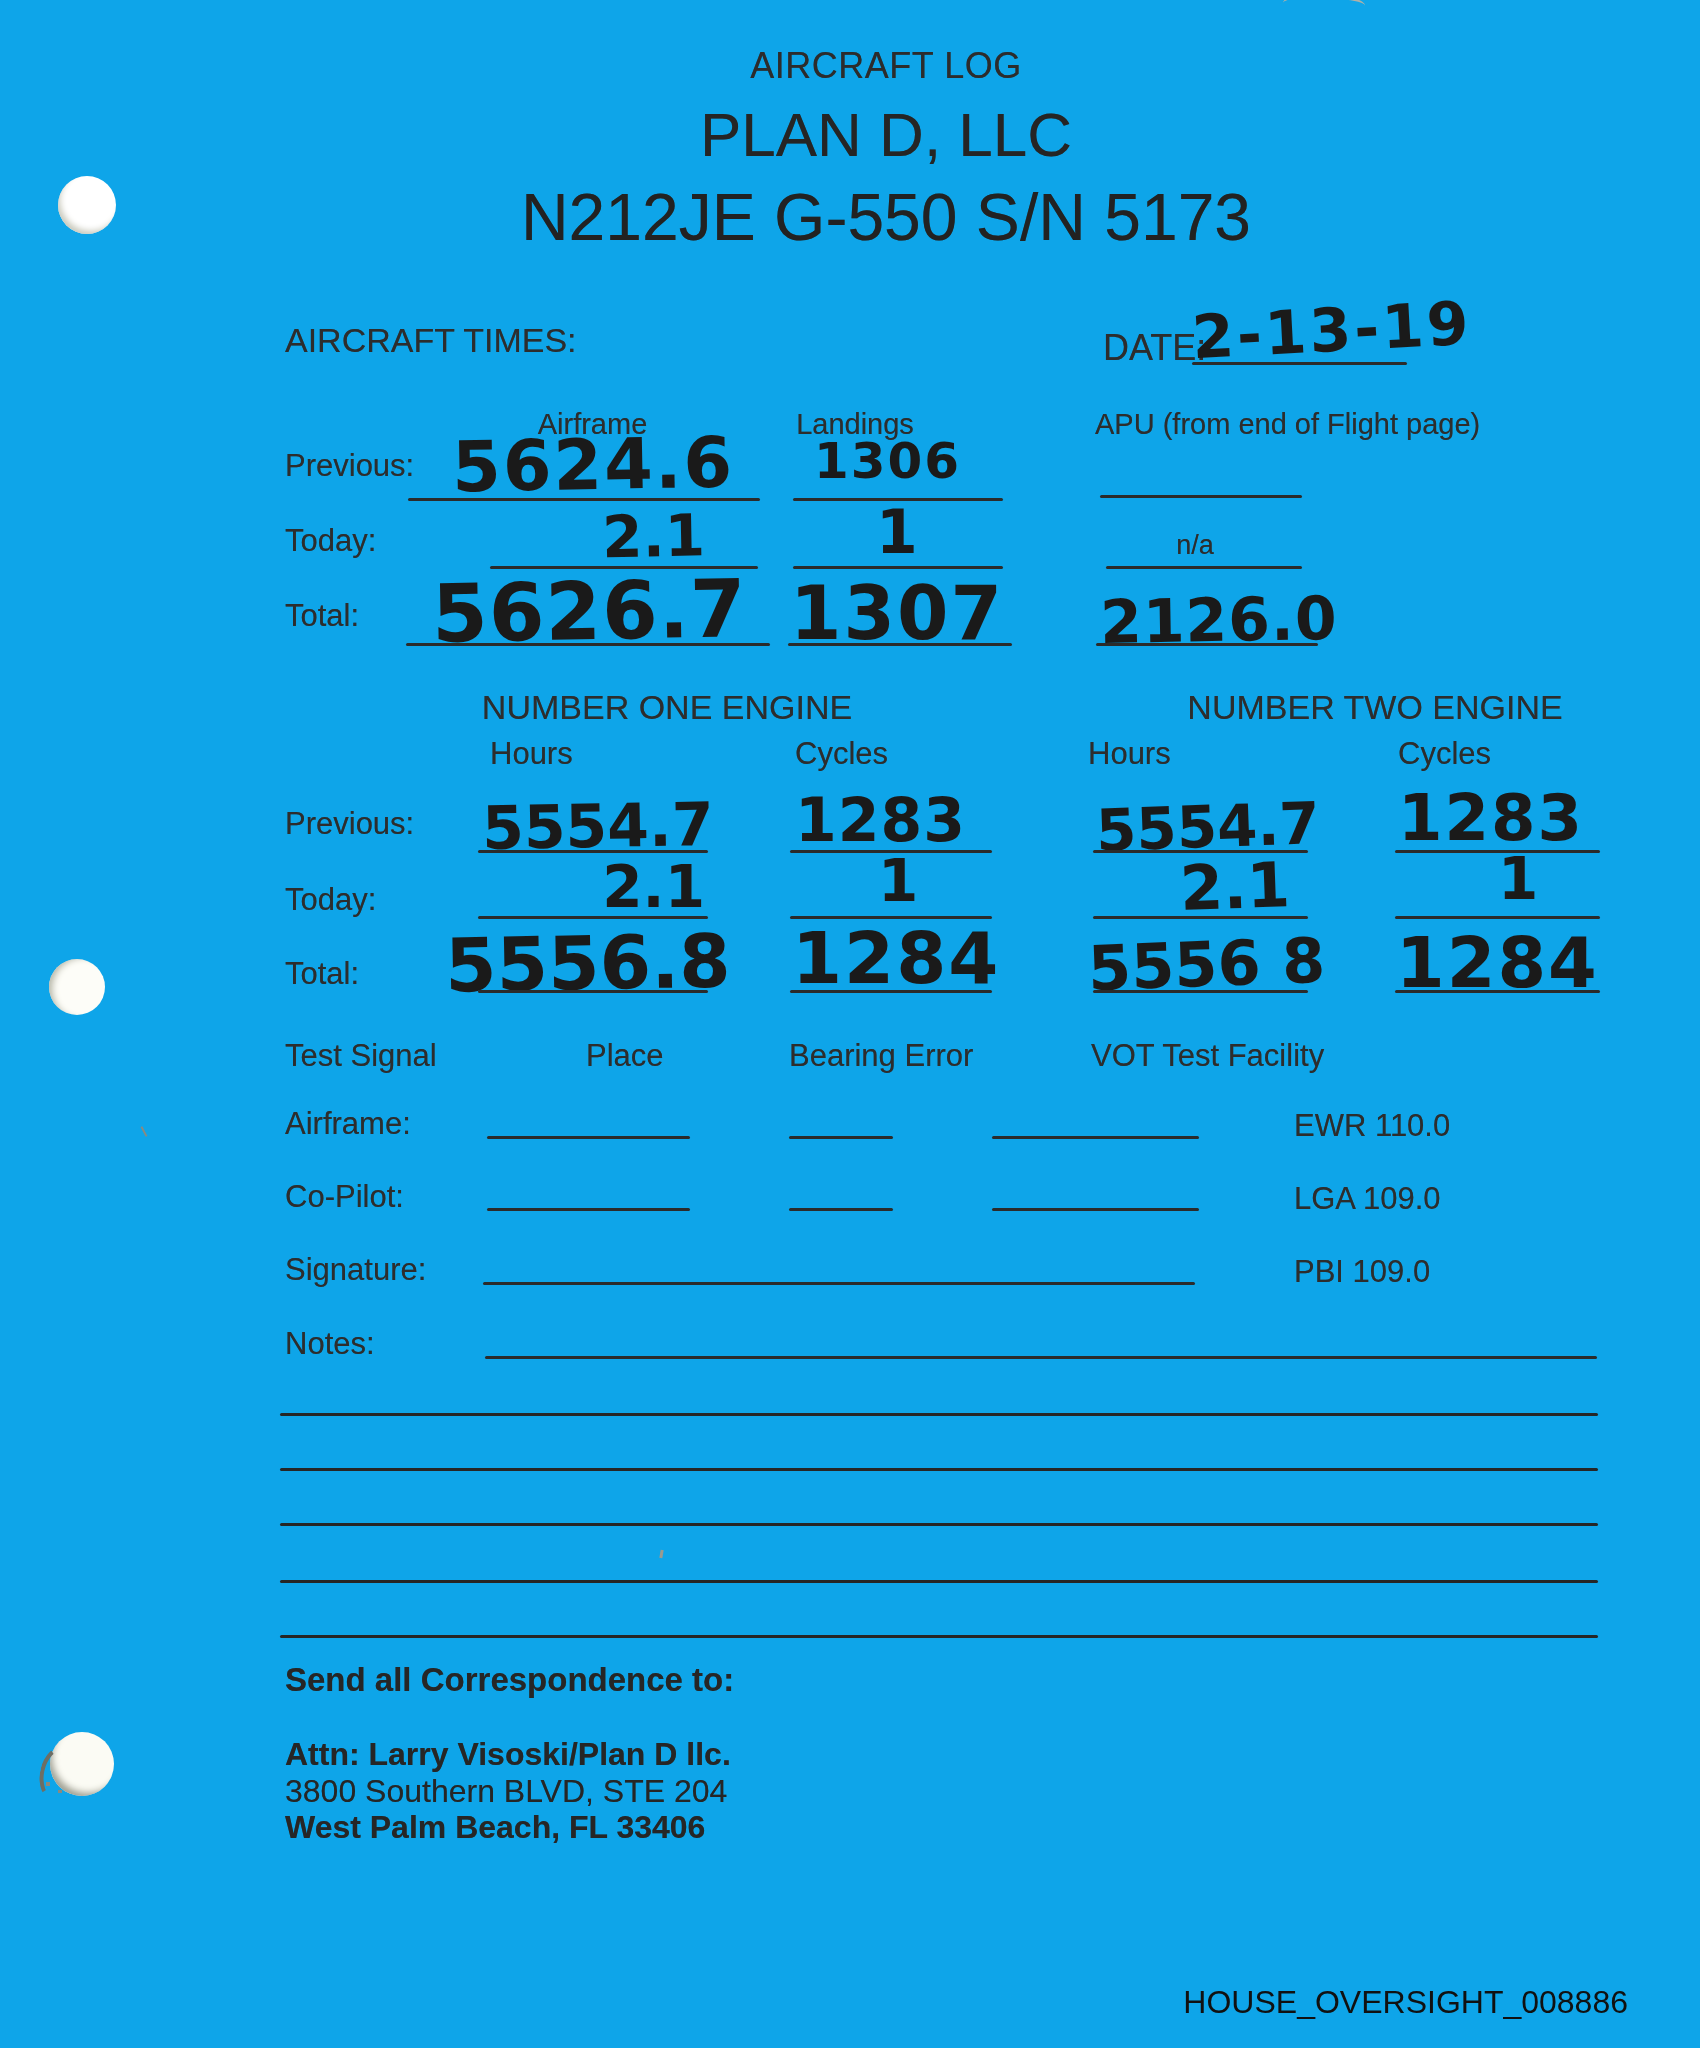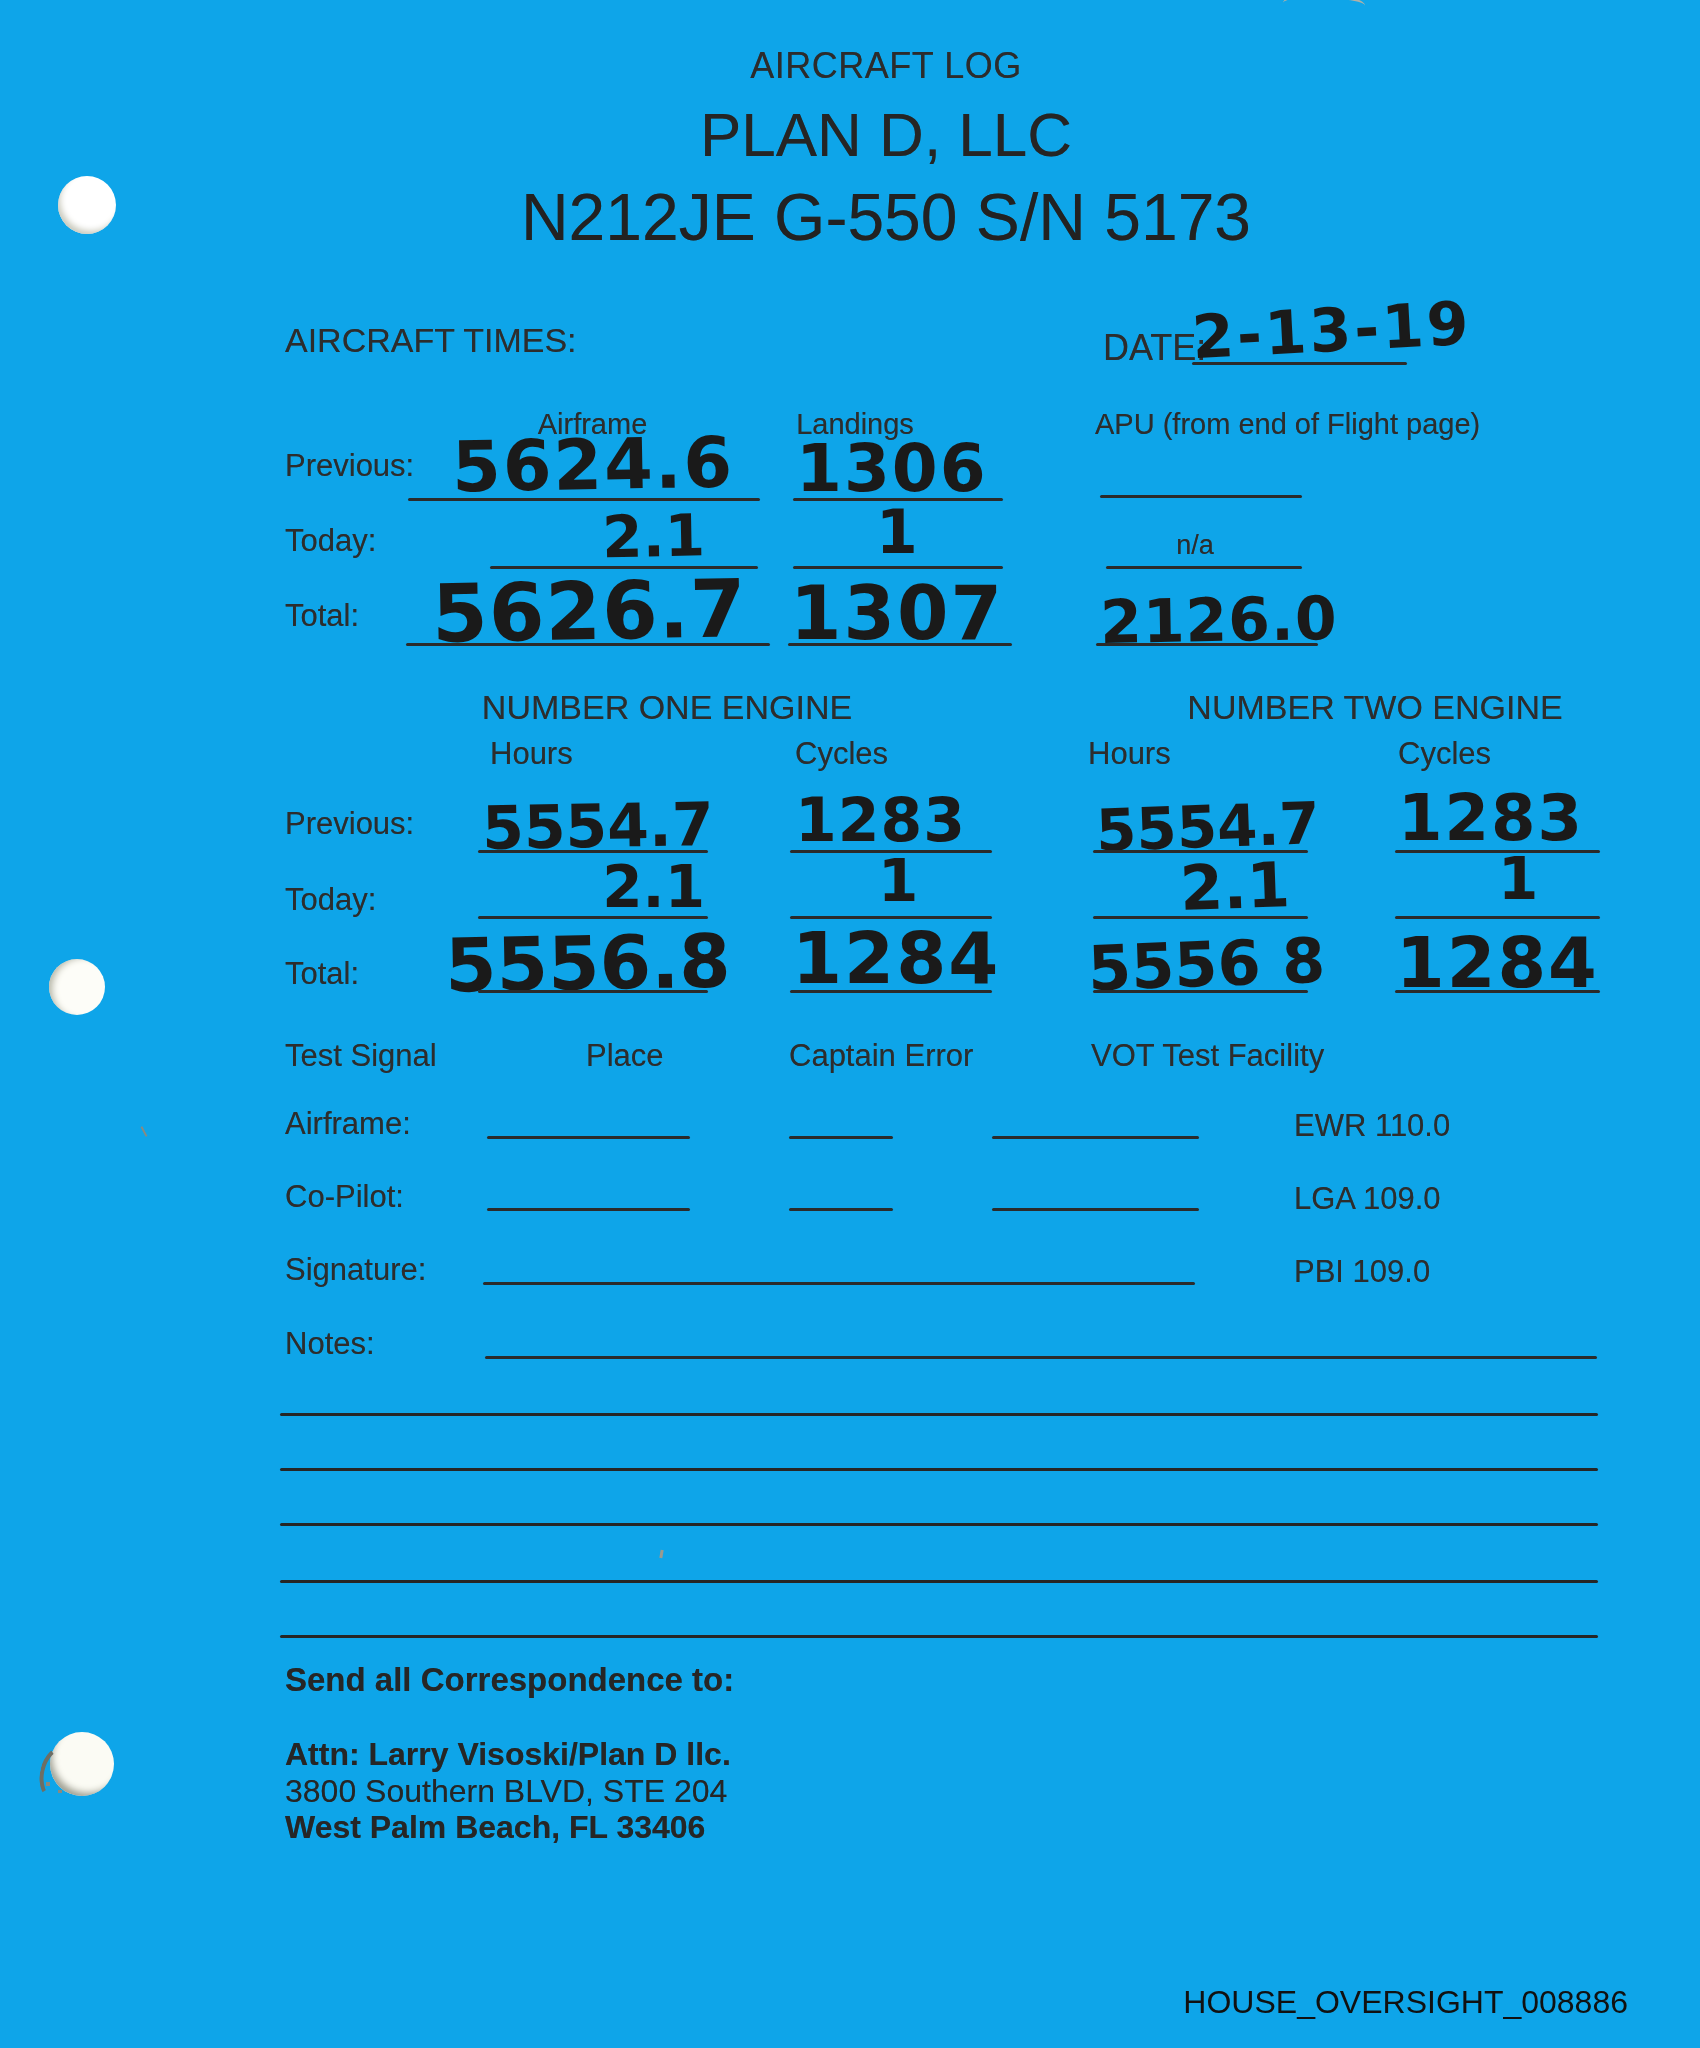--- a/index.html
+++ b/index.html
@@ -43,21 +43,21 @@
   <div class="hw" style="left:1192px;top:300px;font-size:60px;letter-spacing:3px;transform:rotate(-3deg);">2-13-19</div>
   <div class="line" style="left:1192px;top:362px;width:215px;"></div>
 
   <div class="t center" style="left:490px;top:410px;width:205px;font-size:29px;">Airframe</div>
   <div class="t center" style="left:755px;top:410px;width:200px;font-size:29px;">Landings</div>
   <div class="t" style="left:1095px;top:410px;font-size:29px;">APU (from end of Flight page)</div>
 
   <div class="t" style="left:285px;top:450px;font-size:31px;">Previous:</div>
   <div class="hw" style="left:452px;top:430px;font-size:70px;letter-spacing:2px;transform:rotate(-1deg);">5624.6</div>
   <div class="line" style="left:408px;top:498px;width:352px;"></div>
-  <div class="hw" style="left:796px;top:436px;font-size:66px;letter-spacing:2px;">1306</div>
+  <div class="hw" style="left:814px;top:436px;font-size:50px;letter-spacing:2px;">1306</div>
   <div class="line" style="left:793px;top:498px;width:210px;"></div>
   <div class="line" style="left:1100px;top:495px;width:202px;"></div>
 
   <div class="t" style="left:285px;top:525px;font-size:31px;">Today:</div>
   <div class="hw right" style="left:520px;top:508px;width:185px;font-size:58px;transform:rotate(-1deg);">2.1</div>
   <div class="line" style="left:490px;top:566px;width:268px;"></div>
   <div class="hw" style="left:876px;top:502px;font-size:60px;">1</div>
   <div class="line" style="left:793px;top:566px;width:210px;"></div>
   <div class="t center" style="left:1130px;top:532px;width:130px;font-size:27px;">n/a</div>
   <div class="line" style="left:1106px;top:566px;width:196px;"></div>
@@ -102,21 +102,21 @@
   <div class="line" style="left:478px;top:990px;width:230px;"></div>
   <div class="hw" style="left:792px;top:922px;font-size:72px;letter-spacing:2px;">1284</div>
   <div class="line" style="left:790px;top:990px;width:202px;"></div>
   <div class="hw" style="left:1088px;top:934px;font-size:62px;transform:rotate(-2deg);">5556 8</div>
   <div class="line" style="left:1093px;top:990px;width:215px;"></div>
   <div class="hw" style="left:1396px;top:928px;font-size:70px;letter-spacing:2px;">1284</div>
   <div class="line" style="left:1395px;top:990px;width:205px;"></div>
 
   <div class="t" style="left:285px;top:1040px;font-size:31px;">Test Signal</div>
   <div class="t" style="left:586px;top:1040px;font-size:31px;">Place</div>
-  <div class="t" style="left:789px;top:1040px;font-size:31px;">Captain Error</div>
+  <div class="t" style="left:789px;top:1040px;font-size:31px;">Bearing Error</div>
   <div class="t" style="left:1091px;top:1040px;font-size:31px;">VOT Test Facility</div>
 
   <div class="t" style="left:285px;top:1108px;font-size:31px;">Airframe:</div>
   <div class="line" style="left:487px;top:1136px;width:203px;"></div>
   <div class="line" style="left:789px;top:1136px;width:104px;"></div>
   <div class="line" style="left:992px;top:1136px;width:207px;"></div>
   <div class="t" style="left:1294px;top:1110px;font-size:31px;">EWR 110.0</div>
 
   <div class="t" style="left:285px;top:1181px;font-size:31px;">Co-Pilot:</div>
   <div class="line" style="left:487px;top:1208px;width:203px;"></div>

